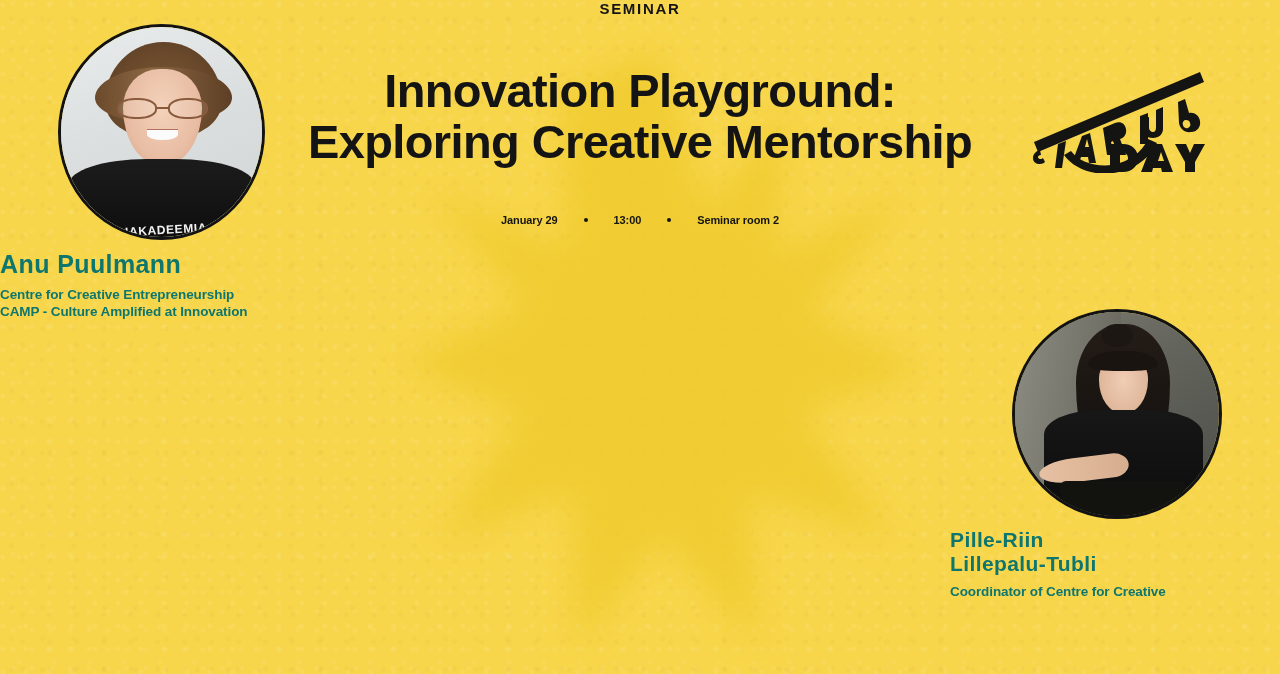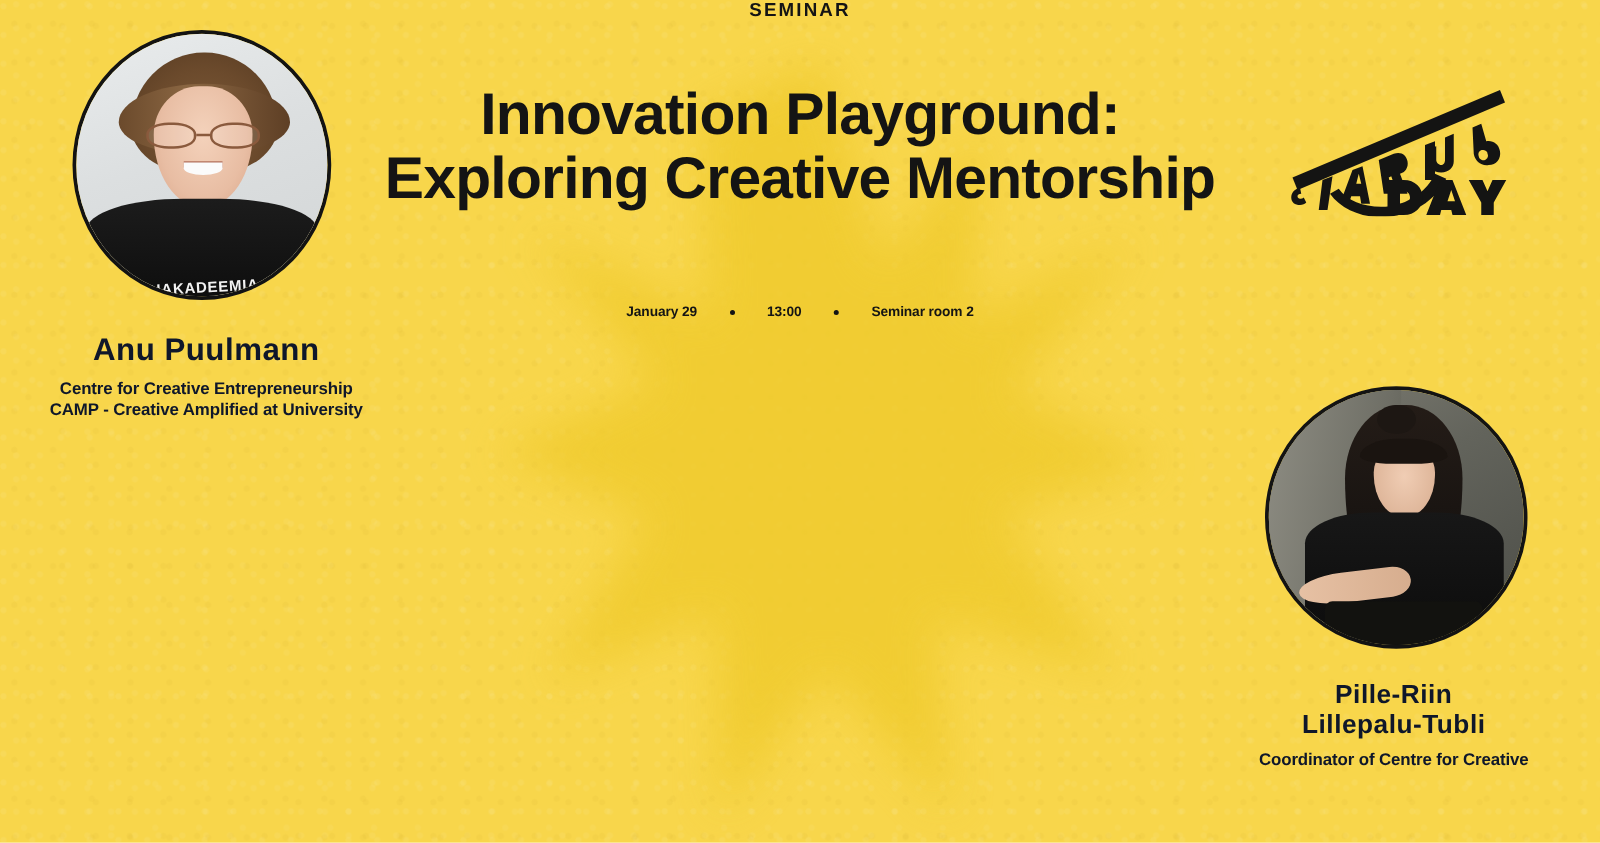--- a/index.html
+++ b/index.html
@@ -133,21 +133,21 @@
     background:linear-gradient(95deg,#e7c1a4,#d6ad8e);
     border-radius:40% 18% 18% 40%/50%;
     transform:rotate(-7deg);
   }
   .pB-ledge {
     position:absolute; left:22%; bottom:0; width:62%; height:17%;
     background:#12120f; border-radius:6px 6px 0 0;
   }
 
   
-  .speaker-block { position:absolute; text-align:center; color:#0f172a;margin-top:16px; }
+  .speaker-block { position:absolute; text-align:left; color:#0f766e; }
   #speaker-left-block  { left:0px;   top:250px; width:330px; }
   #speaker-right-block { left:950px; top:528px; width:330px; }
 
   .sp-name {
     font-size:25px; font-weight:700;
     letter-spacing:.4px; line-height:1.12;
     margin-bottom:9px;
   }
   #speaker-right-block .sp-name { font-size:21px; line-height:1.13; }
   .sp-role {
@@ -162,21 +162,21 @@
     align-items:center; justify-content:flex-start;
     text-align:center; color:#141414;
   }
   #eyebrow {
     font-size:15px; font-weight:700;
     letter-spacing:1.7px; margin-bottom:49px;
   }
   #event-title {
     font-size:47px; font-weight:700;
     line-height:1.08; letter-spacing:-.6px;
-    margin-bottom:76px;
+    margin-bottom:46px;
   }
   #event-title .tline { display:block; white-space:nowrap; }
   #event-meta {
     display:flex; align-items:center; justify-content:center;
     font-size:11px; font-weight:700; letter-spacing:-.1px;
   }
   #event-meta .dot {
     width:4px; height:4px; border-radius:50%;
     background:#141414; margin:0 26px; flex:none;
   }
@@ -214,21 +214,21 @@
       <div class="pA-body">
         <div class="pA-shirt-text">DIAKADEEMIA</div>
       </div>
     </div>
   </div>
 
   <div class="speaker-block" id="speaker-left-block">
     <div class="sp-name">Anu Puulmann</div>
     <div class="sp-role">
       <div>Centre for Creative Entrepreneurship</div>
-      <div>CAMP - Creative Amplified at University</div>
+      <div>CAMP - Culture Amplified at Innovation</div>
     </div>
   </div>
 
   <div class="portrait" id="portrait-right">
     <div class="inner">
       <div class="pB-wall"></div>
       <div class="pB-hair"></div>
       <div class="pB-bun"></div>
       <div class="pB-face"></div>
       <div class="pB-bangs"></div>

